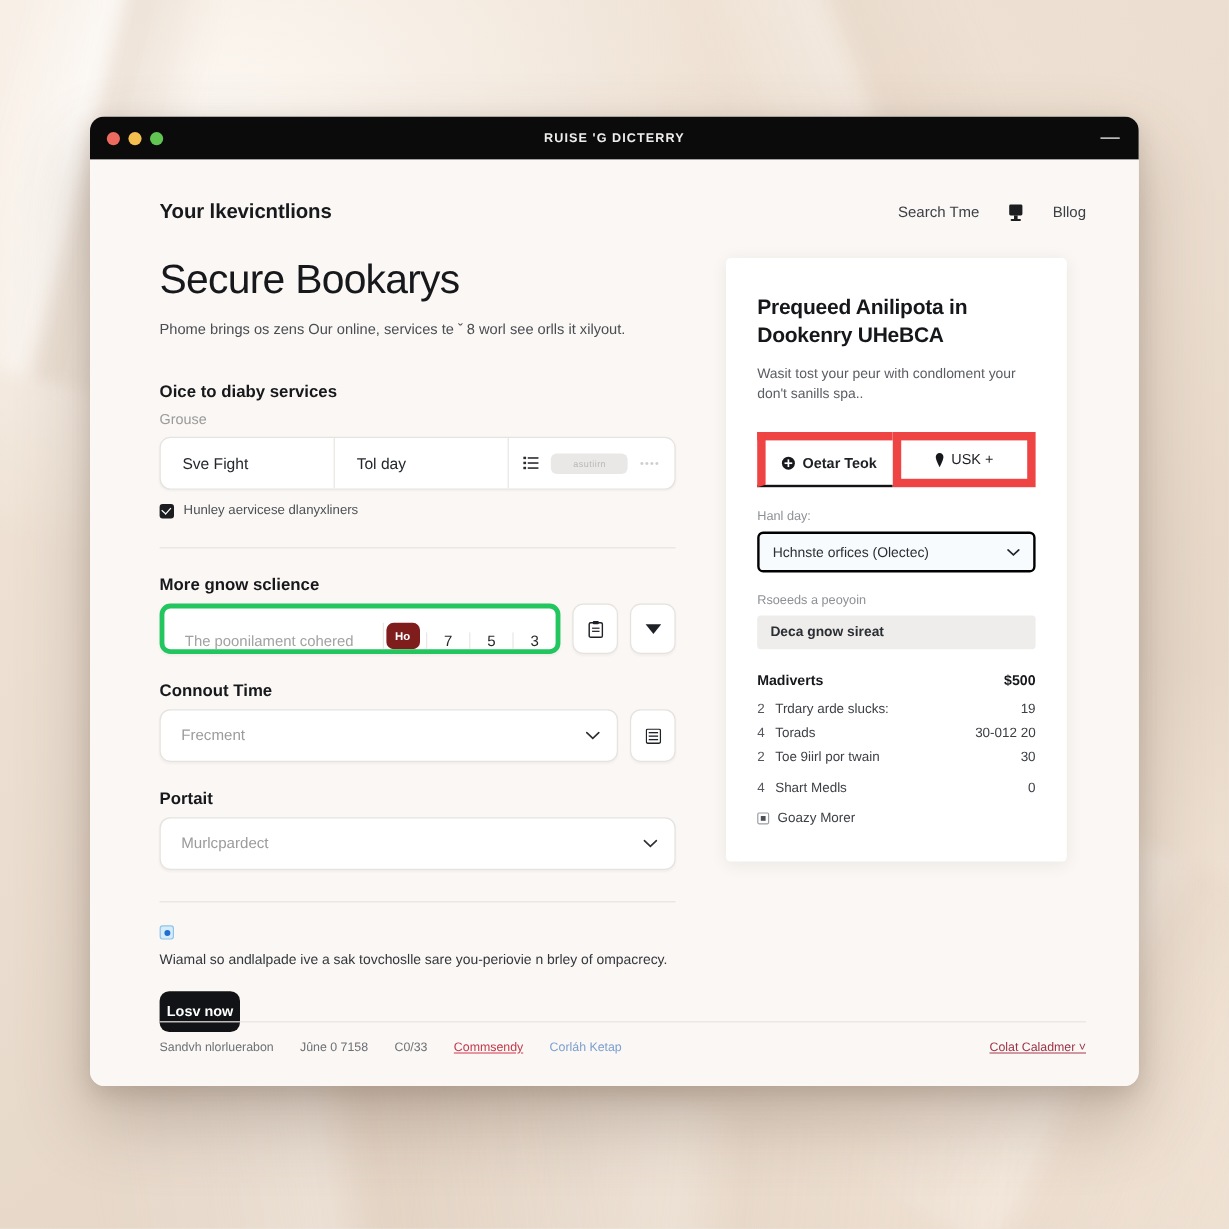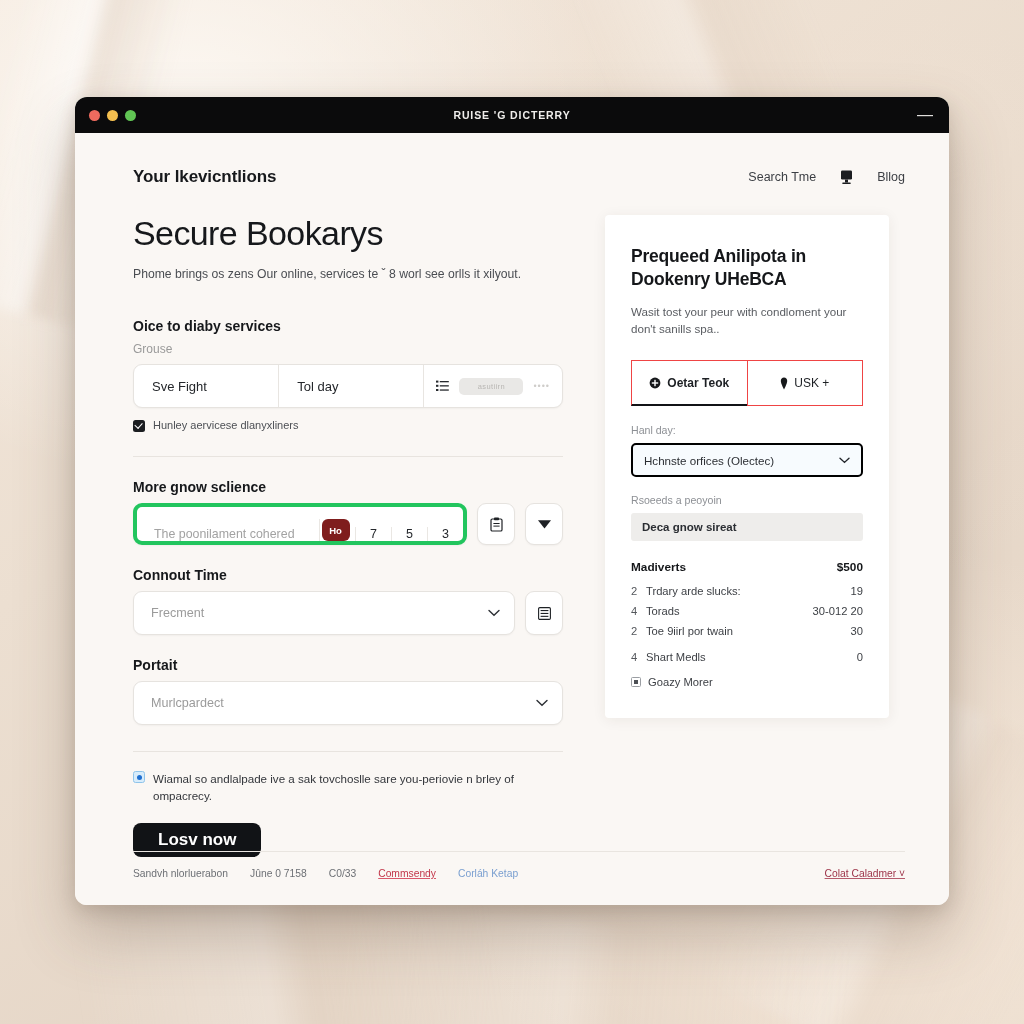--- a/index.html
+++ b/index.html
@@ -289,24 +289,24 @@
     border: 1px solid #e6e3df;
     border-radius: 9px;
     display: flex; align-items: center; justify-content: center;
     box-shadow: 0 1px 2px rgba(25,20,15,0.04);
   }
 
   .cta-dark {
     margin-top: 18px;
     display: inline-flex; align-items: center; justify-content: center;
     height: 34px;
-    padding: 0 25px;
+    padding: 0 6px;
     background: #111316;
     color: #fff;
-    font-size: 17px;
+    font-size: 12px;
     font-weight: 700;
     border-radius: 8px;
     border: none;
   }
 
   
   .card {
     background: #ffffff;
     border-radius: 4px;
     padding: 30px 26px 30px 26px;
@@ -327,21 +327,21 @@
     margin-bottom: 22px;
   }
   .card-tabs { display: flex; margin-bottom: 18px; }
   .ctab {
     flex: 1;
     height: 46px;
     display: flex; align-items: center; justify-content: center;
     gap: 6px;
     font-size: 12px;
     color: #1d2024;
-    border: 1px solid #ef4444;
+    border: 7px solid #ef4444;
     background: #fff;
   }
   .ctab.sel {
     border-bottom: 2px solid #111316;
     font-weight: 700;
   }
   .ctab:first-child { border-right: none; }
 
   .mini-label {
     font-size: 10.6px;
@@ -585,21 +585,21 @@
           <span>Murlcpardect</span>
           <span class="caret">
             <svg width="12" height="8" viewBox="0 0 12 8">
                 <path d="M1 1.5L6 6.2l5-4.7" fill="none" stroke="#2c2f34" stroke-width="1.4" stroke-linecap="round"></path>
               </svg>
           </span>
         </div>
 
         <hr class="divider" style="margin:26px 0 18px 0;">
 
-        <div class="check-row" style="font-size:11.6px;color:#33363b;line-height:1.5;">
+        <div class="check-row" style="font-size:11.6px;color:#33363b;line-height:1.5;flex-direction:column;">
           <span class="cb blue"></span>
           <span>Wiamal so andlalpade ive a sak tovchoslle sare you-periovie n brley of ompacrecy.</span>
         </div>
 
         <button class="cta-dark">Losv now</button>
       </div>
 
       <div class="col-right">
         <div class="card">
           <h2>Prequeed Anilipota in Dookenry UHeBCA</h2>

